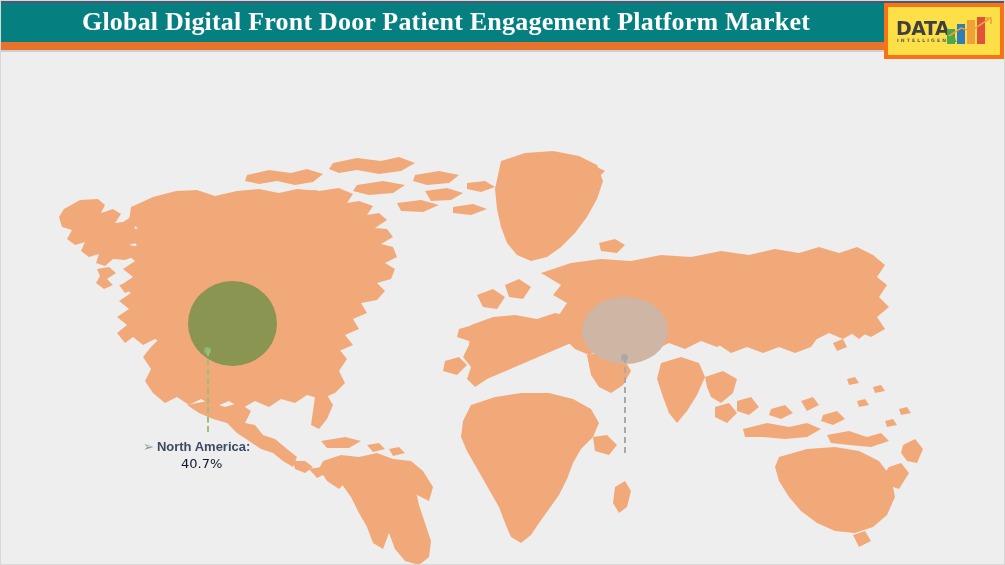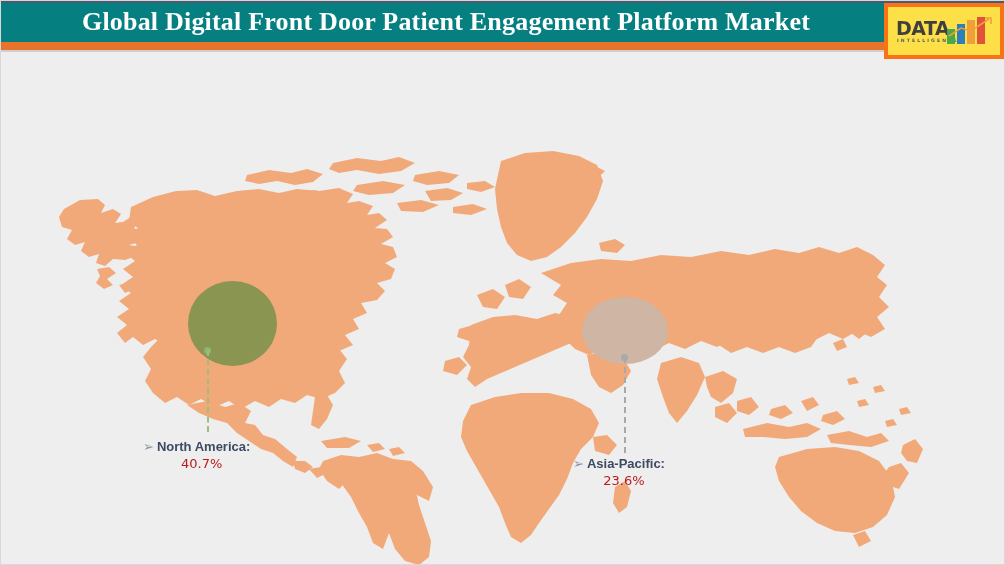--- a/index.html
+++ b/index.html
@@ -112,21 +112,21 @@
     font-family:Liberation Sans, sans-serif;
     font-size:13px;font-weight:bold;color:#3c4a62;
     line-height:17px;
   }
   .callout .line1 .arrow{
     color:#8d93a0;font-weight:normal;font-size:13px;
     margin-right:3px;
   }
   .callout .line2{
     font-family:"DejaVu Sans", sans-serif;
-    font-size:13px;color:#b91c1c;
+    font-size:13px;color:#0f172a;
     line-height:18px;
     text-align:center;
     padding-left:10px;
   }
   .callout-na{left:142px;top:381px;}
   .callout-ap{left:572px;top:398px;}
 </style>
 </head>
 <body>
 
@@ -280,21 +280,15 @@
     <div class="leader-dot dot-ap"></div>
     <div class="leader leader-ap"></div>
 
     <div class="callout callout-na">
       <div class="line1">
         <span class="arrow">➢</span><span>North America:</span>
       </div>
       <div class="line2">40.7%</div>
     </div>
 
-    <div class="callout callout-ap">
-      <div class="line1">
-        <span class="arrow">➢</span><span>Asia-Pacific:</span>
-      </div>
-      <div class="line2">23.6%</div>
-    </div>
 
   </div>
 </div>
 
 </body></html>

